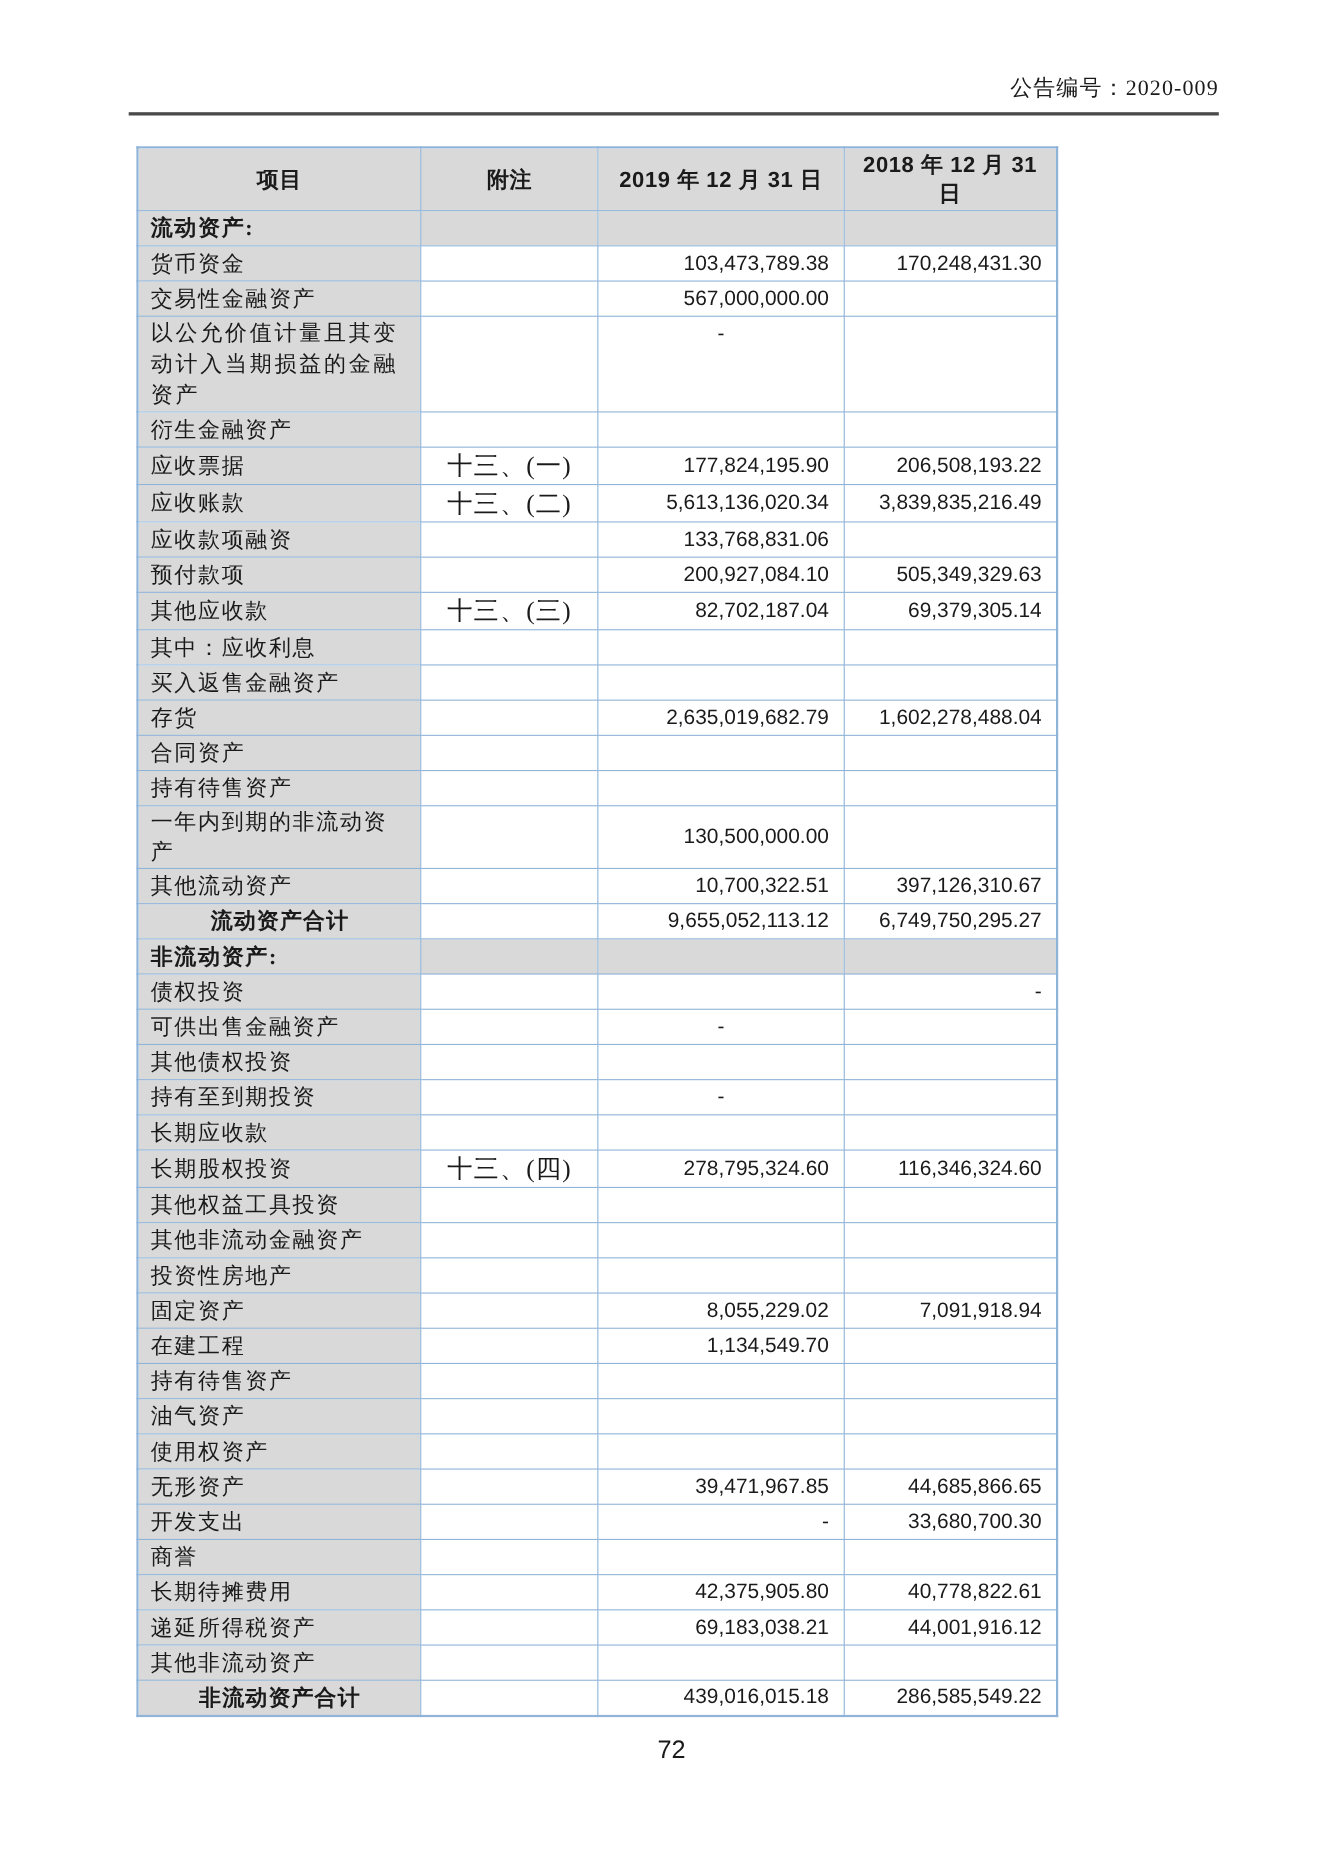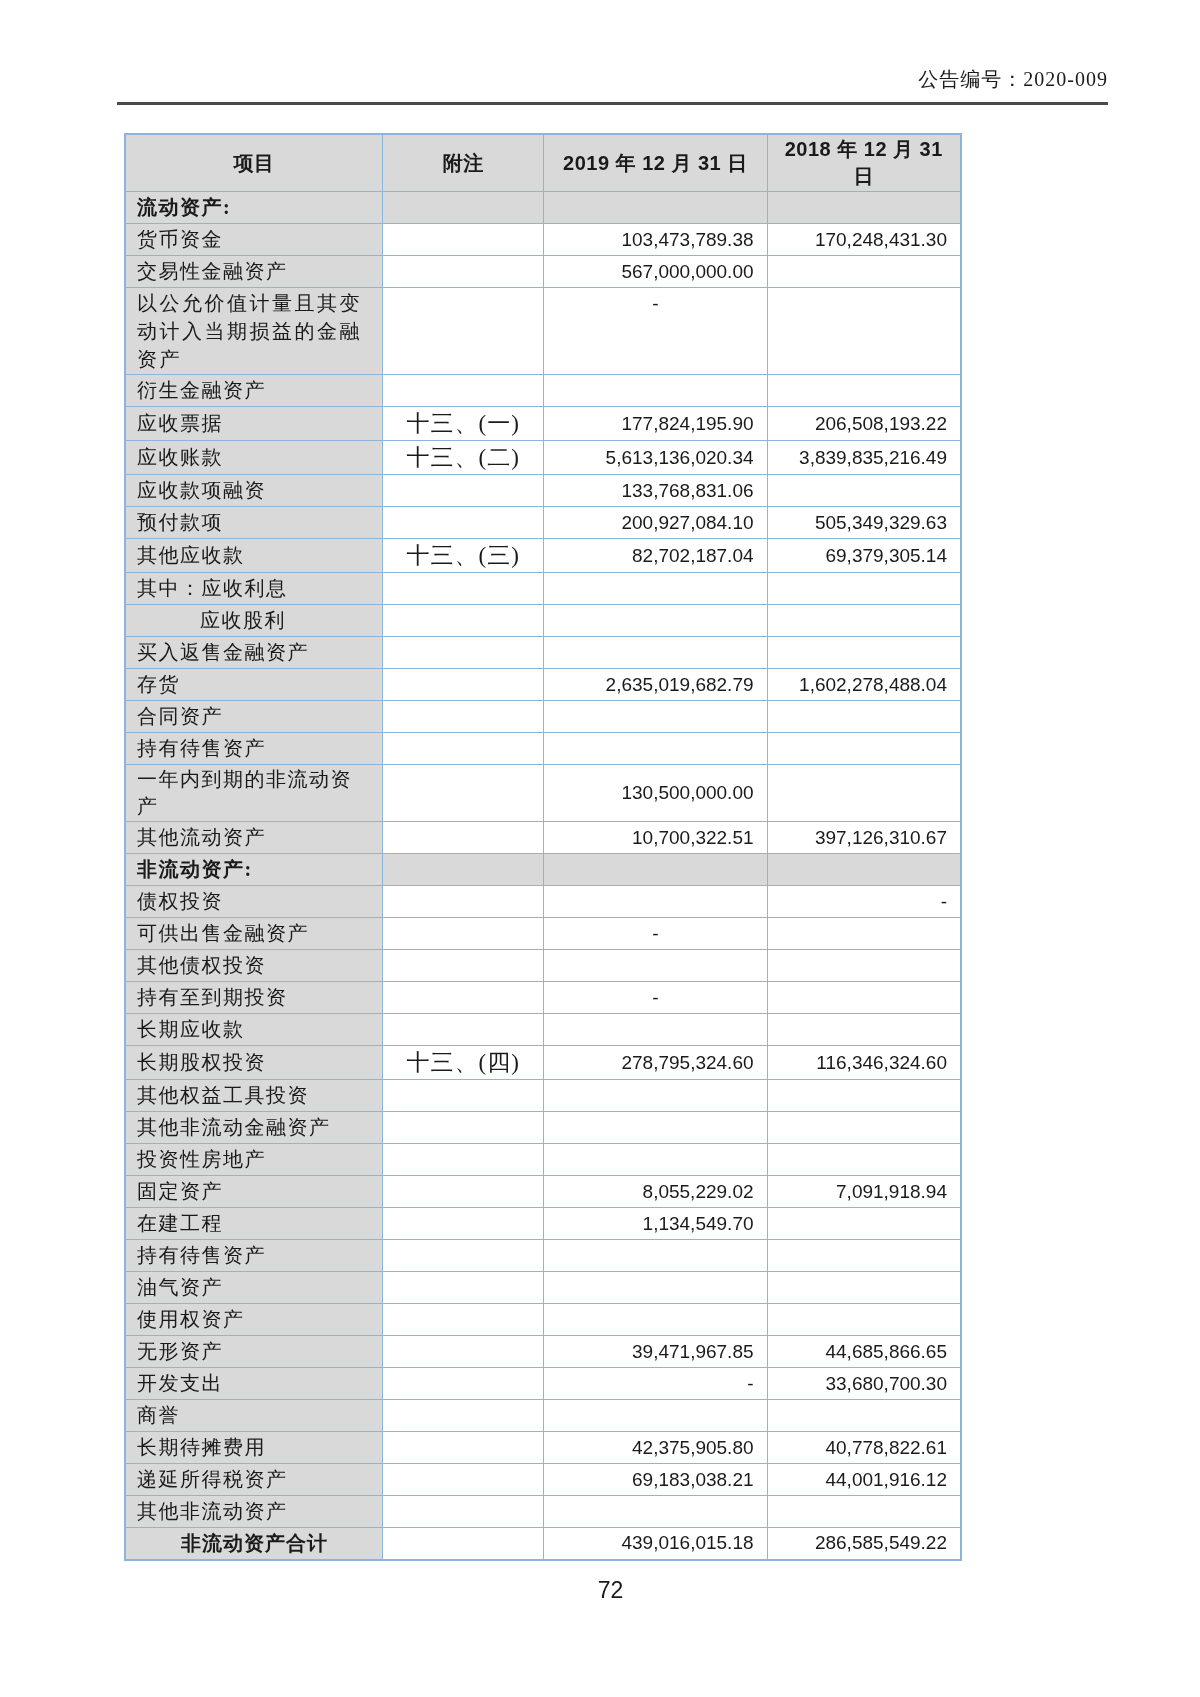--- a/index.html
+++ b/index.html
@@ -180,26 +180,20 @@
           <td class="c-v2019">82,702,187.04</td>
           <td class="c-v2018">69,379,305.14</td>
         </tr>
         <tr class="data">
           <td class="c-item">其中：应收利息</td>
           <td class="c-note"></td>
           <td class="c-v2019"></td>
           <td class="c-v2018"></td>
         </tr>
         <tr class="data">
-          <td class="c-item indent">应收股利</td>
-          <td class="c-note"></td>
-          <td class="c-v2019"></td>
-          <td class="c-v2018"></td>
-        </tr>
-        <tr class="data">
           <td class="c-item">买入返售金融资产</td>
           <td class="c-note"></td>
           <td class="c-v2019"></td>
           <td class="c-v2018"></td>
         </tr>
         <tr class="data">
           <td class="c-item">存货</td>
           <td class="c-note"></td>
           <td class="c-v2019">2,635,019,682.79</td>
           <td class="c-v2018">1,602,278,488.04</td>
@@ -220,20 +214,26 @@
           <td class="c-item">一年内到期的非流动资产</td>
           <td class="c-note"></td>
           <td class="c-v2019">130,500,000.00</td>
           <td class="c-v2018"></td>
         </tr>
         <tr class="data">
           <td class="c-item">其他流动资产</td>
           <td class="c-note"></td>
           <td class="c-v2019">10,700,322.51</td>
           <td class="c-v2018">397,126,310.67</td>
+        </tr>
+        <tr class="total">
+          <td class="c-item">流动资产合计</td>
+          <td class="c-note"></td>
+          <td class="c-v2019">9,655,052,113.12</td>
+          <td class="c-v2018">6,749,750,295.27</td>
         </tr>
         <tr class="section">
           <td class="c-item">非流动资产:</td>
           <td class="c-note"></td>
           <td class="c-v2019"></td>
           <td class="c-v2018"></td>
         </tr>
         <tr class="data">
           <td class="c-item">债权投资</td>
           <td class="c-note"></td>

